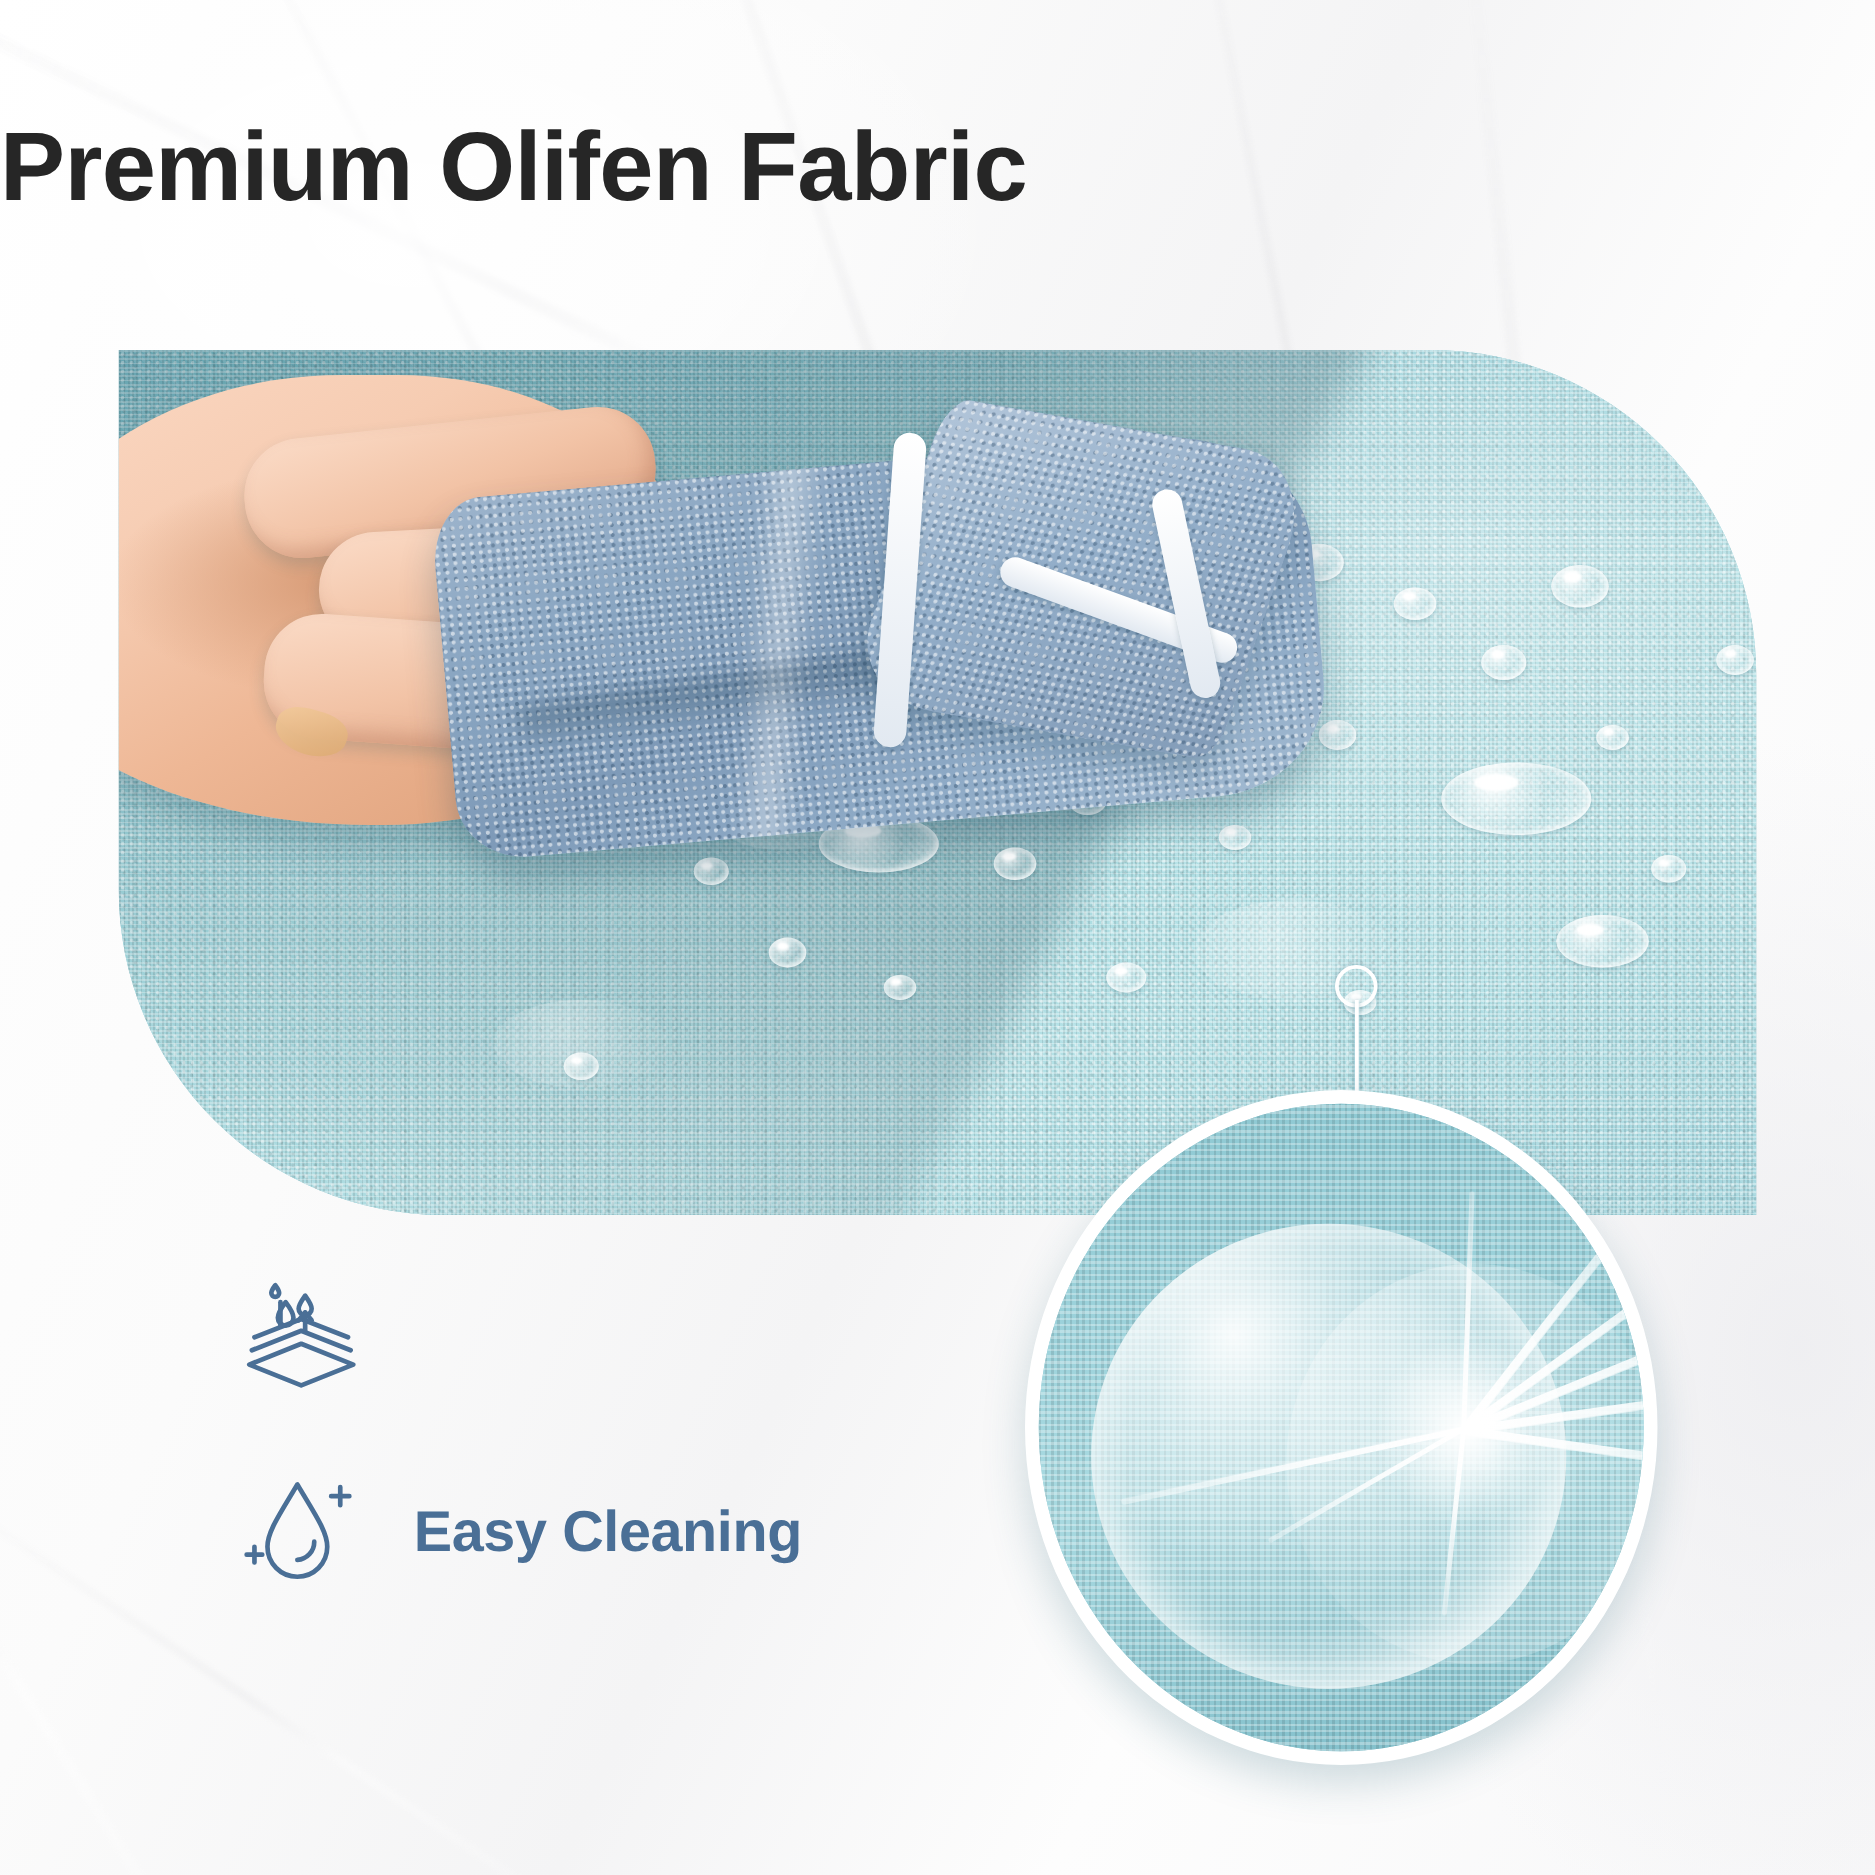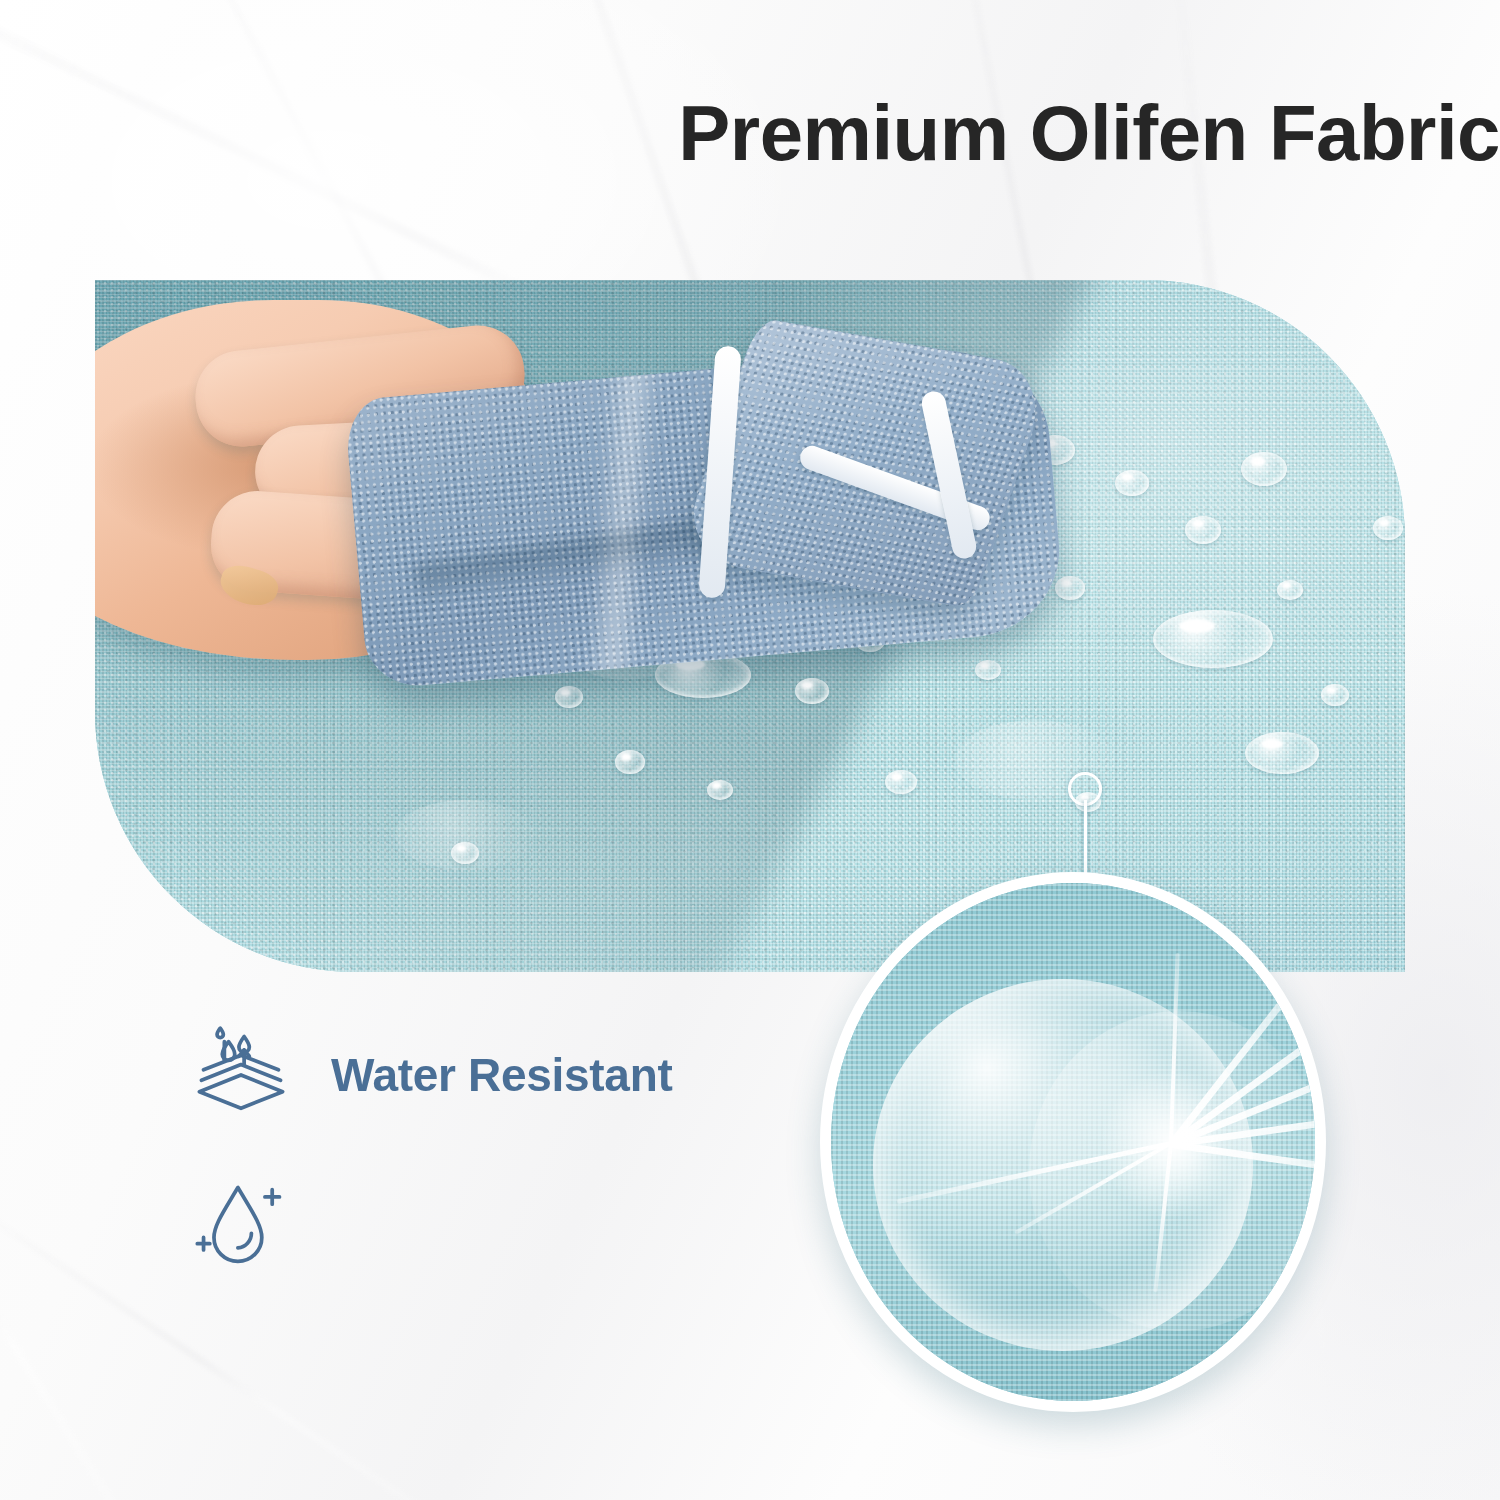--- a/index.html
+++ b/index.html
@@ -39,21 +39,21 @@
   .sheen{
     position:absolute; inset:0;
     background:
       radial-gradient(ellipse 700px 420px at 22% 12%, rgba(255,255,255,.9), rgba(255,255,255,0) 70%),
       radial-gradient(ellipse 520px 700px at 96% 72%, rgba(236,236,239,.8), rgba(255,255,255,0) 70%);
   }
 
   
   .headline{
     position:absolute; left:0; right:0; top:88px;
-    text-align:right;
+    text-align:left;
     font-size:78px; font-weight:700; letter-spacing:-.5px;
     color:#262626;
     white-space:nowrap;
   }
   .subhead{
     position:absolute; left:0; right:0; top:215px;
     text-align:center;
     font-size:38px; font-weight:700; letter-spacing:-.2px;
     color:#2b2b2b;
     white-space:nowrap;
@@ -384,29 +384,29 @@
           <path d="M12 55 L50 40 L88 55"></path>
           <path d="M14 45 L50 31 L86 45"></path>
           <path d="M38 18 q-6 8 -6 12 a6 6 0 0 0 12 0 q0 -4 -6 -12 Z"></path>
           <path d="M53 13 q-5 7 -5 10 a5 5 0 0 0 10 0 q0 -3 -5 -10 Z"></path>
           <path d="M30 5 q-3 4 -3 6 a3 3 0 0 0 6 0 q0 -2 -3 -6 Z"></path>
           <path d="M34 36 L34 18"></path>
           <path d="M53 40 L53 26"></path>
           <path d="M53 26 l-5 6 M53 26 l5 6"></path>
         </svg>
       </div>
-      <div class="feat-label">Water Resistant</div>
     </div>
 
 
     <div class="feature">
       <div class="feat-icon">
         <svg viewBox="0 0 100 100" width="104" height="104" fill="none" stroke="#4a6f96" stroke-width="3.6" stroke-linecap="round" stroke-linejoin="round">
           <path d="M47 14 C34 36 24 50 24 62 a23 23 0 0 0 46 0 C70 50 60 36 47 14 Z"></path>
           <path d="M60 58 a14 14 0 0 1 -13 14"></path>
           <path d="M80 16 L80 30 M73 23 L87 23"></path>
           <path d="M14 62 L14 74 M8 68 L20 68"></path>
         </svg>
       </div>
+      <div class="feat-label">Easy Cleaning</div>
     </div>
 
   </div>
 </div>
 
 </body></html>

